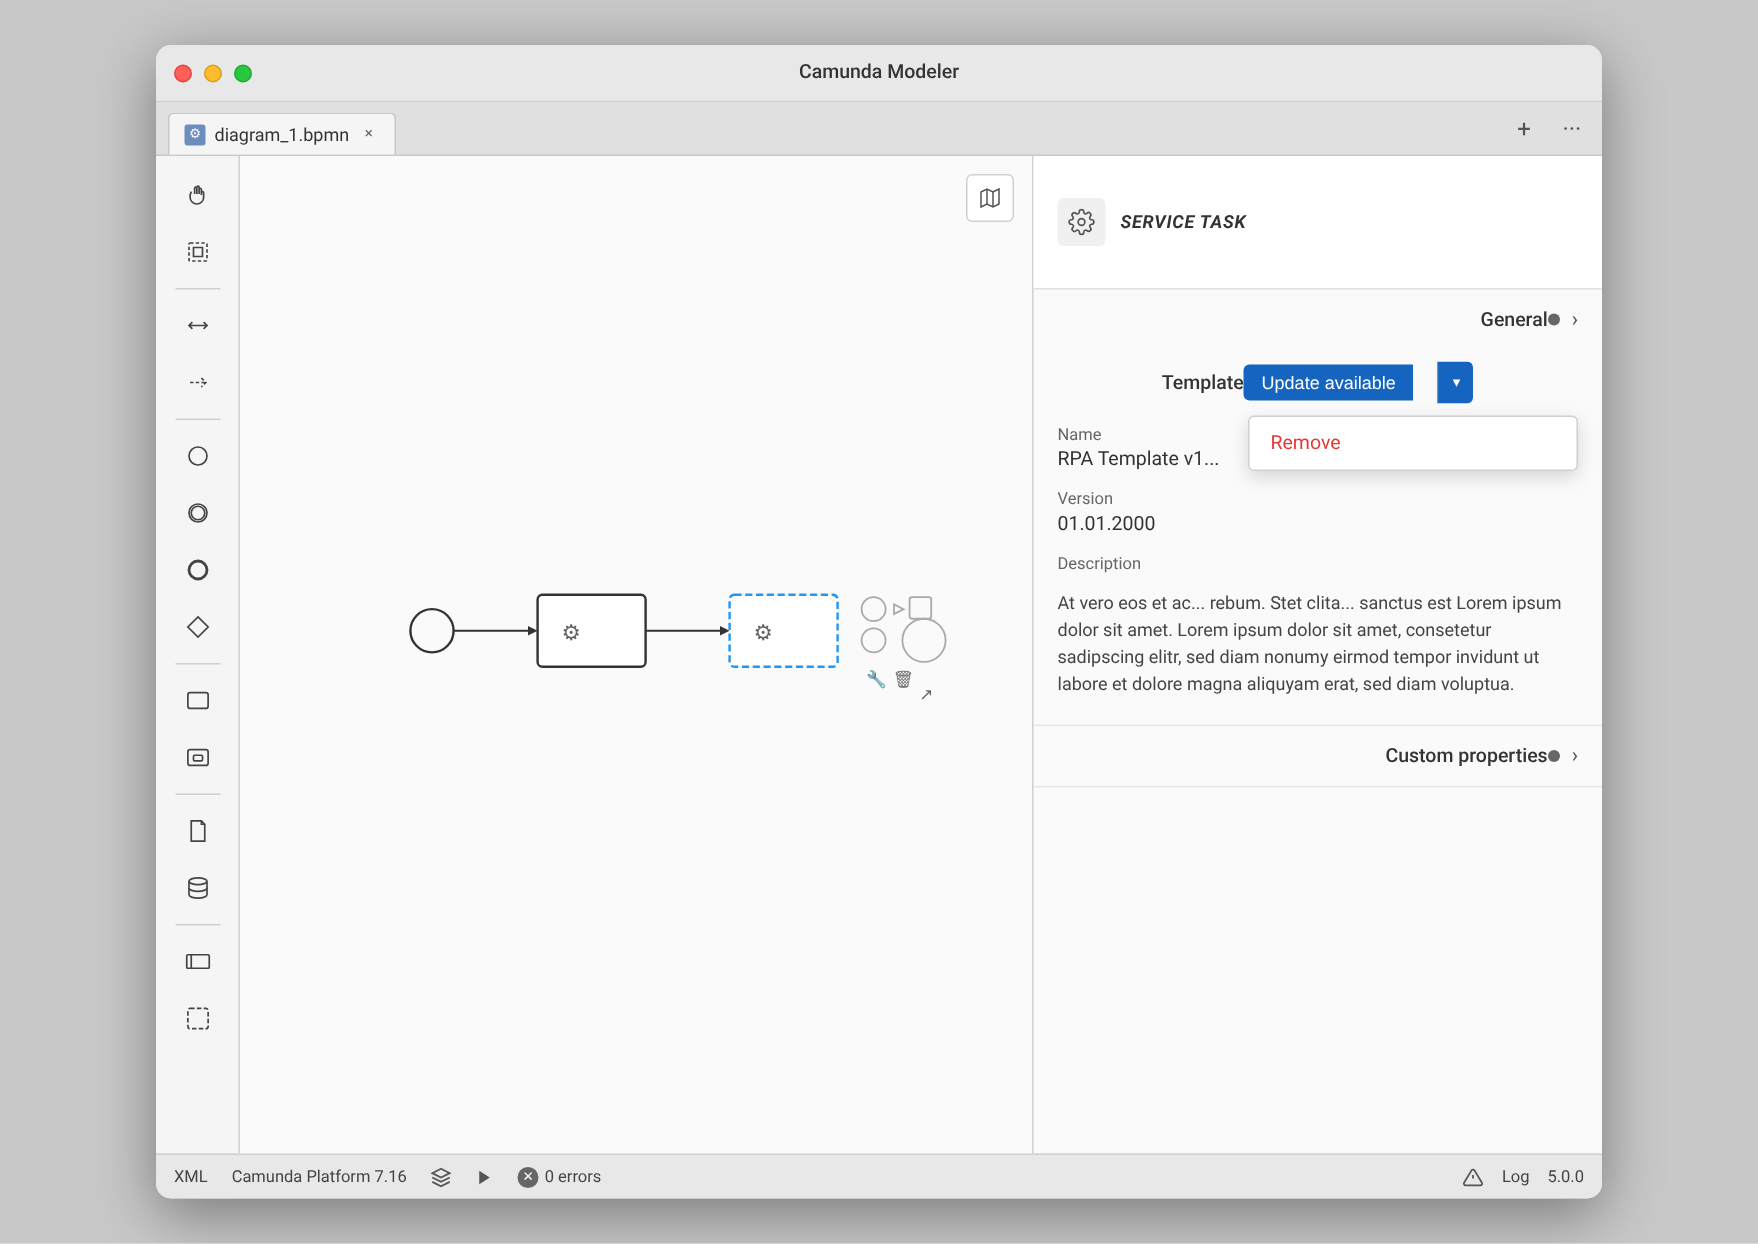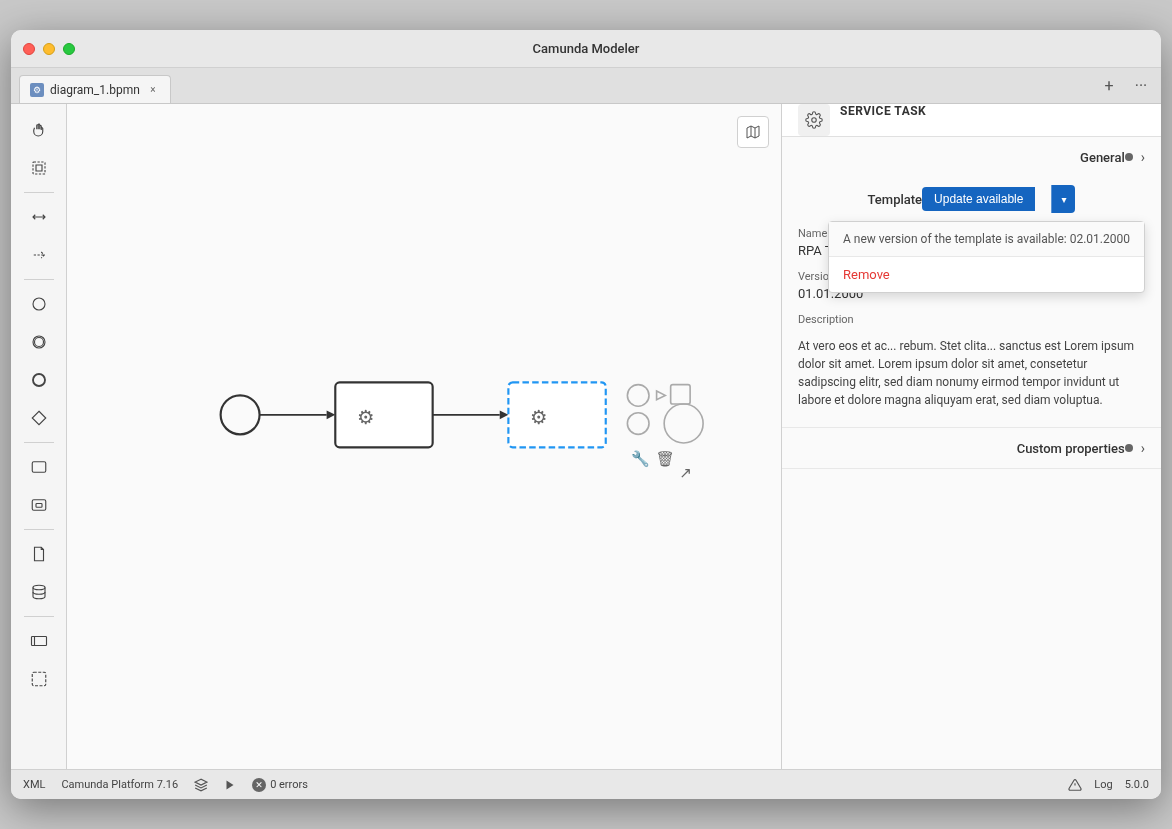--- a/index.html
+++ b/index.html
@@ -5,21 +5,21 @@
     * { box-sizing: border-box; margin: 0; padding: 0; }
     body {
       font-family: -apple-system, BlinkMacSystemFont, "Segoe UI", Roboto, sans-serif;
       background: #c8c8c8;
       width: 1172px;
       height: 829px;
       overflow: hidden;
     }
 
     .window {
-      width: 1150px;
+      width: 964px;
       height: 769px;
       margin: 30px auto;
       background: #f0f0f0;
       border-radius: 10px;
       box-shadow: 0 10px 40px rgba(0,0,0,0.4);
       display: flex;
       flex-direction: column;
       overflow: hidden;
     }
 
@@ -198,24 +198,26 @@
       width: 380px;
       background: #fafafa;
       border-left: 1px solid #d0d0d0;
       display: flex;
       flex-direction: column;
       flex-shrink: 0;
     }
 
     .panel-header {
       display: flex;
-      padding: 0 16px;
+      align-items: center;
+      padding: 28px 16px;
       background: white;
       border-bottom: 1px solid #e0e0e0;
       gap: 10px;
+      font-style: italic;
     }
     .panel-header-icon {
       width: 32px;
       height: 32px;
       background: #f0f0f0;
       border-radius: 4px;
       display: flex;
       align-items: center;
       justify-content: center;
       font-size: 16px;
@@ -584,21 +586,20 @@
         <div class="template-row">
           <span class="template-label">Template</span>
           <div class="template-controls">
             <button class="update-available-btn">Update available</button>
             <button class="dropdown-toggle">
               <span>▾</span>
             </button>
           </div>
 
           <div class="dropdown-menu">
-            <div class="dropdown-tooltip">A new version of the template is available: 02.01.2000</div>
             <div class="dropdown-item danger">Remove</div>
           </div>
         </div>
 
         <div class="prop-field">
           <div class="prop-label">Name</div>
           <div class="prop-value">RPA Template v1...</div>
         </div>
 
         <div class="prop-field">

